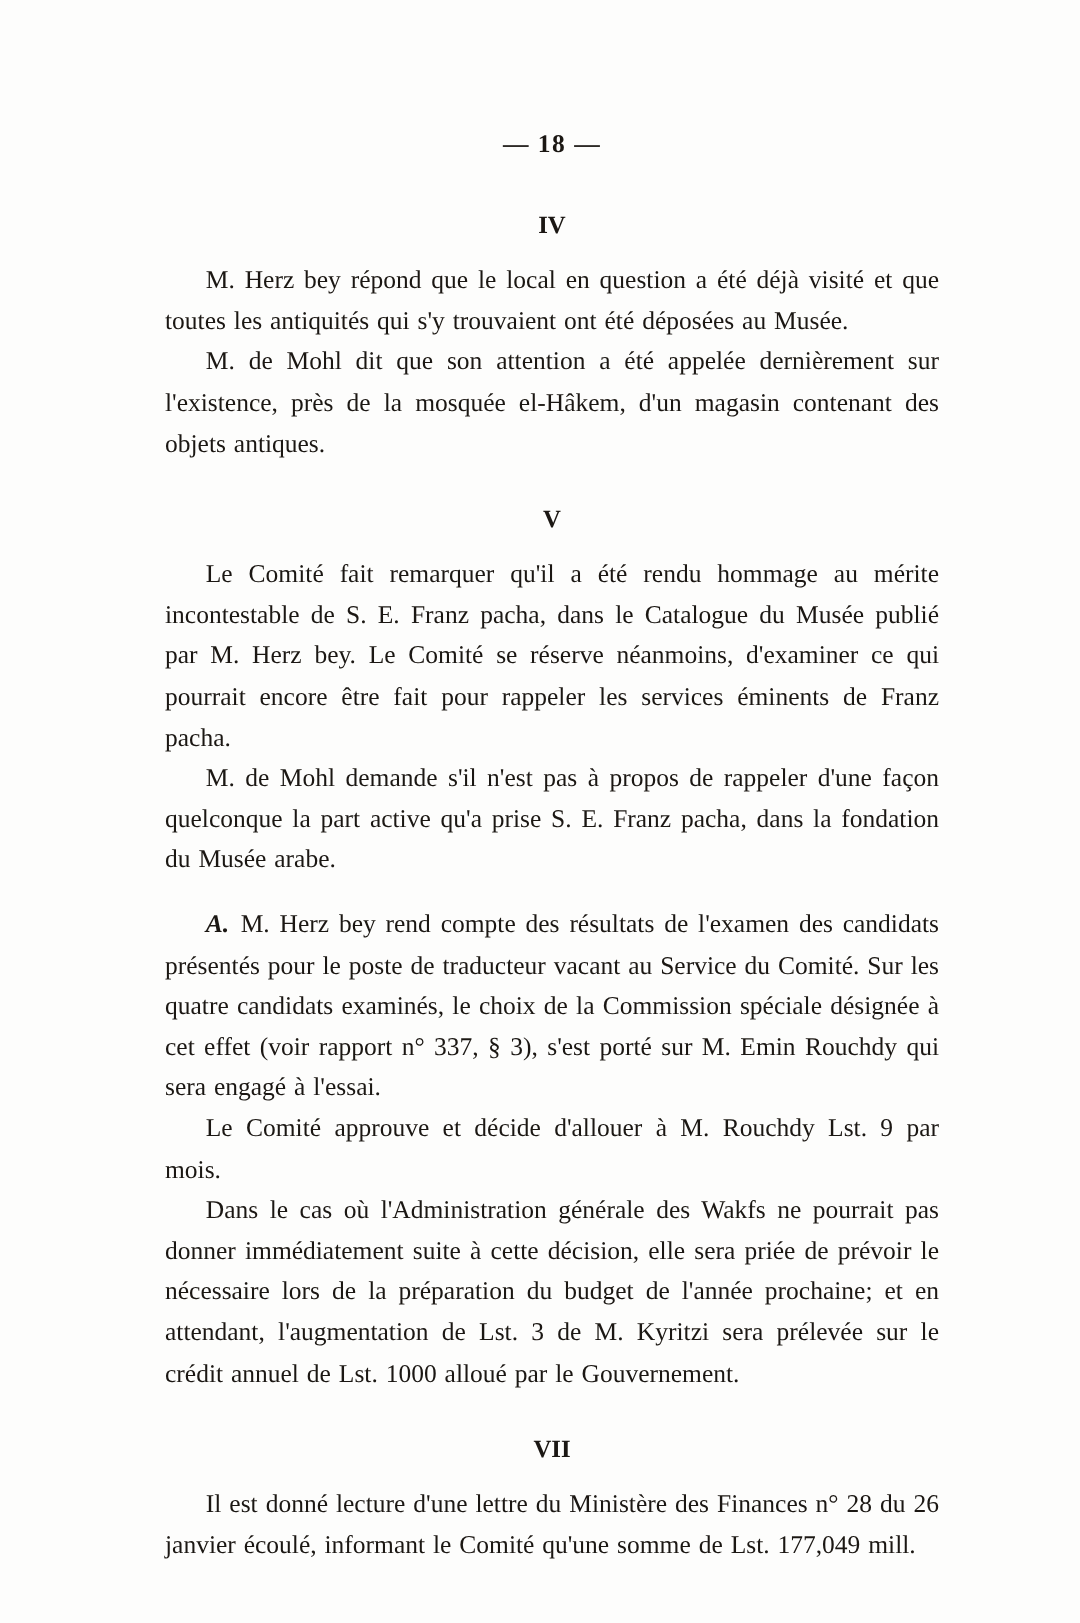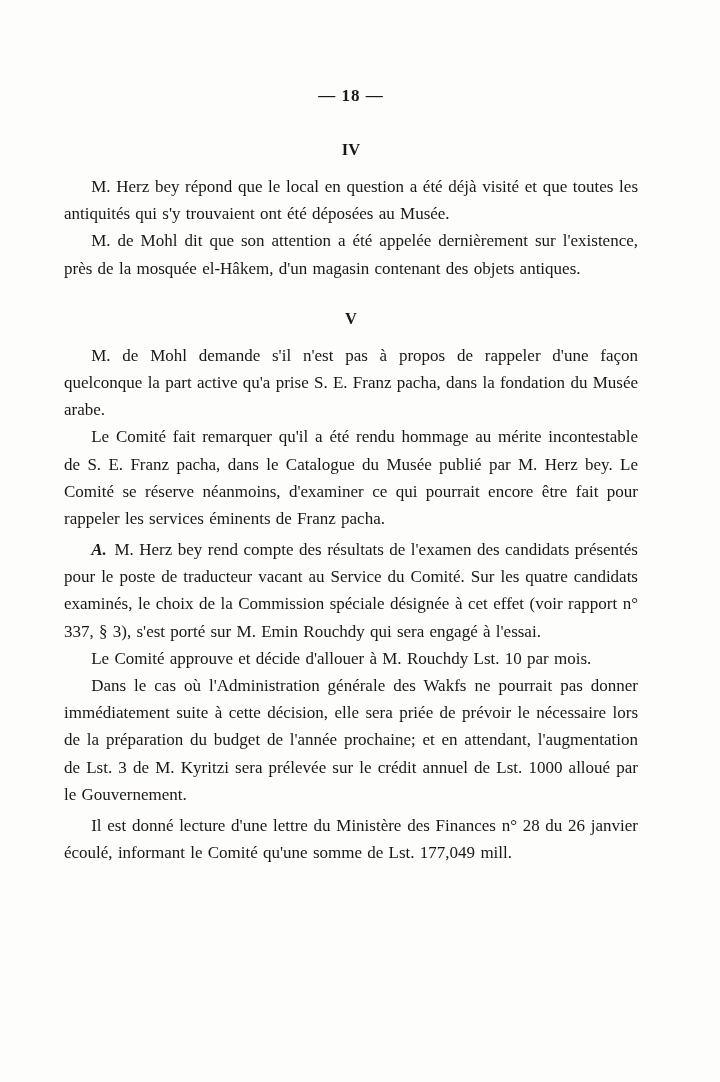--- a/index.html
+++ b/index.html
@@ -11,36 +11,36 @@
     height: 1082px;
     background: #fdfdfc;
     overflow: hidden;
     font-family: "Liberation Serif", "DejaVu Serif", serif;
     color: #1b1713;
   }
   .page {
     box-sizing: border-box;
     width: 720px;
     height: 1082px;
-    padding: 86px 78px 0 60px;
+    padding: 86px 78px 0 94px;
   }
   .pagenum {
     text-align: center;
     font-weight: bold;
     font-size: 17px;
     letter-spacing: 1px;
     margin-bottom: 34px;
   }
   .heading {
     text-align: center;
     font-weight: bold;
     font-size: 16.5px;
     margin: 27px 0 13px 0;
   }
-  section { margin: 4px; }
+  section { margin: 16px; }
   p {
     margin: 0;
     font-size: 17px;
     line-height: 1.6;
     text-align: justify;
     text-indent: 1.6em;
     word-spacing: 0.06em;
   }
   p.gap-before { margin-top: 13px; }
   .lead {
@@ -57,29 +57,30 @@
   <div class="pagenum">— 18 —</div>
 
   <section>
     <h2 class="heading">IV</h2>
     <p>M. Herz bey répond que le local en question a été déjà visité et que toutes les antiquités qui s'y trouvaient ont été déposées au Musée.</p>
     <p>M. de Mohl dit que son attention a été appelée dernièrement sur l'existence, près de la mosquée el-Hâkem, d'un magasin contenant des objets antiques.</p>
   </section>
 
   <section>
     <h2 class="heading">V</h2>
+    <p>Le Comité fait remarquer qu'il a été rendu hommage au mérite incontestable de S. E. Franz pacha, dans le Catalogue du Musée publié par M. Herz bey. Le Comité se réserve néanmoins, d'examiner ce qui pourrait encore être fait pour rappeler les services éminents de Franz pacha.</p>
     <p>M. de Mohl demande s'il n'est pas à propos de rappeler d'une façon quelconque la part active qu'a prise S. E. Franz pacha, dans la fondation du Musée arabe.</p>
-    <p>Le Comité fait remarquer qu'il a été rendu hommage au mérite incontestable de S. E. Franz pacha, dans le Catalogue du Musée publié par M. Herz bey. Le Comité se réserve néanmoins, d'examiner ce qui pourrait encore être fait pour rappeler les services éminents de Franz pacha.</p>
   </section>
 
   <section>
     <p>
       <em class="lead">A.</em><span>M. Herz bey rend compte des résultats de l'examen des candidats présentés pour le poste de traducteur vacant au Service du Comité. Sur les quatre candidats examinés, le choix de la Commission spéciale désignée à cet effet (voir rapport n° 337, § 3), s'est porté sur M. Emin Rouchdy qui sera engagé à l'essai.</span>
     </p>
-    <p>Le Comité approuve et décide d'allouer à M. Rouchdy Lst. 10 par mois.</p>
+    <p>Le Comité approuve et décide d'allouer à M. Rouchdy Lst. 9 par mois.</p>
     <p>Dans le cas où l'Administration générale des Wakfs ne pourrait pas donner immédiatement suite à cette décision, elle sera priée de prévoir le nécessaire lors de la préparation du budget de l'année prochaine; et en attendant, l'augmentation de Lst. 3 de M. Kyritzi sera prélevée sur le crédit annuel de Lst. 1000 alloué par le Gouvernement.</p>
   </section>
 
   <section>
+    <h2 class="heading">VII</h2>
     <p>Il est donné lecture d'une lettre du Ministère des Finances n° 28 du 26 janvier écoulé, informant le Comité qu'une somme de Lst. 177,049 mill.</p>
   </section>
 
 </div>
 
 </body></html>

